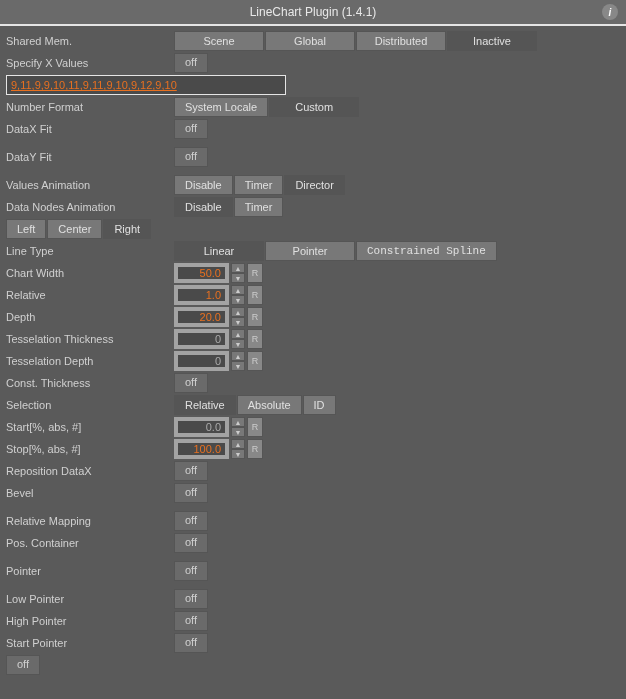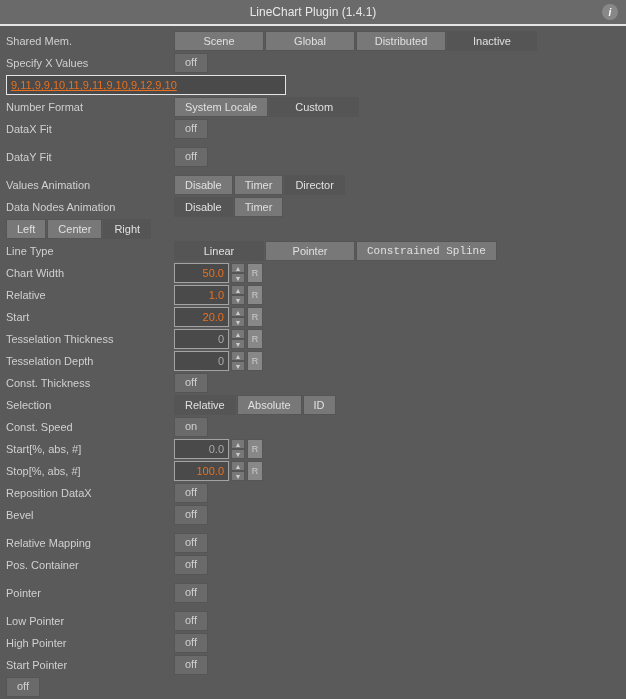--- a/index.html
+++ b/index.html
@@ -97,21 +97,21 @@
       min-width: 280px;
       text-decoration: underline;
     }
     .spinner-group {
       display: flex;
       align-items: center;
       gap: 2px;
     }
     .spinner-input {
       background: #4a4a4a;
-      border: 1px solid #a3a3a3;
+      border: 4px solid #a3a3a3;
       color: #e87020;
       padding: 2px 4px;
       font-size: 11px;
       height: 20px;
       width: 55px;
       text-align: right;
     }
     .spinner-input.zero {
       color: #aaa;
     }
@@ -292,21 +292,21 @@
       <input type="text" class="spinner-input" value="1.0" style="">
       <div class="spinner-btns">
         <button class="spinner-btn">▲</button>
         <button class="spinner-btn">▼</button>
       </div>
       <button class="reset-btn">R</button>
     </div>
   </div>
 
   <div class="row">
-    <div class="label">Start</div>
+    <div class="label">Depth</div>
     <div class="controls spinner-group">
       <input type="text" class="spinner-input" value="20.0" style="">
       <div class="spinner-btns">
         <button class="spinner-btn">▲</button>
         <button class="spinner-btn">▼</button>
       </div>
       <button class="reset-btn">R</button>
     </div>
   </div>
 
@@ -343,26 +343,20 @@
 
   <div class="row">
     <div class="label">Selection</div>
     <div class="controls btn-group">
       <button class="btn active">Relative</button>
       <button class="btn">Absolute</button>
       <button class="btn">ID</button>
     </div>
   </div>
 
-  <div class="row">
-    <div class="label">Const. Speed</div>
-    <div class="controls">
-      <span class="on-badge">on</span>
-    </div>
-  </div>
 
   <div class="row">
     <div class="label">Start[%, abs, #]</div>
     <div class="controls spinner-group">
       <input type="text" class="spinner-input" style="color: rgb(170, 170, 170);" value="0.0">
       <div class="spinner-btns">
         <button class="spinner-btn">▲</button>
         <button class="spinner-btn">▼</button>
       </div>
       <button class="reset-btn">R</button>

